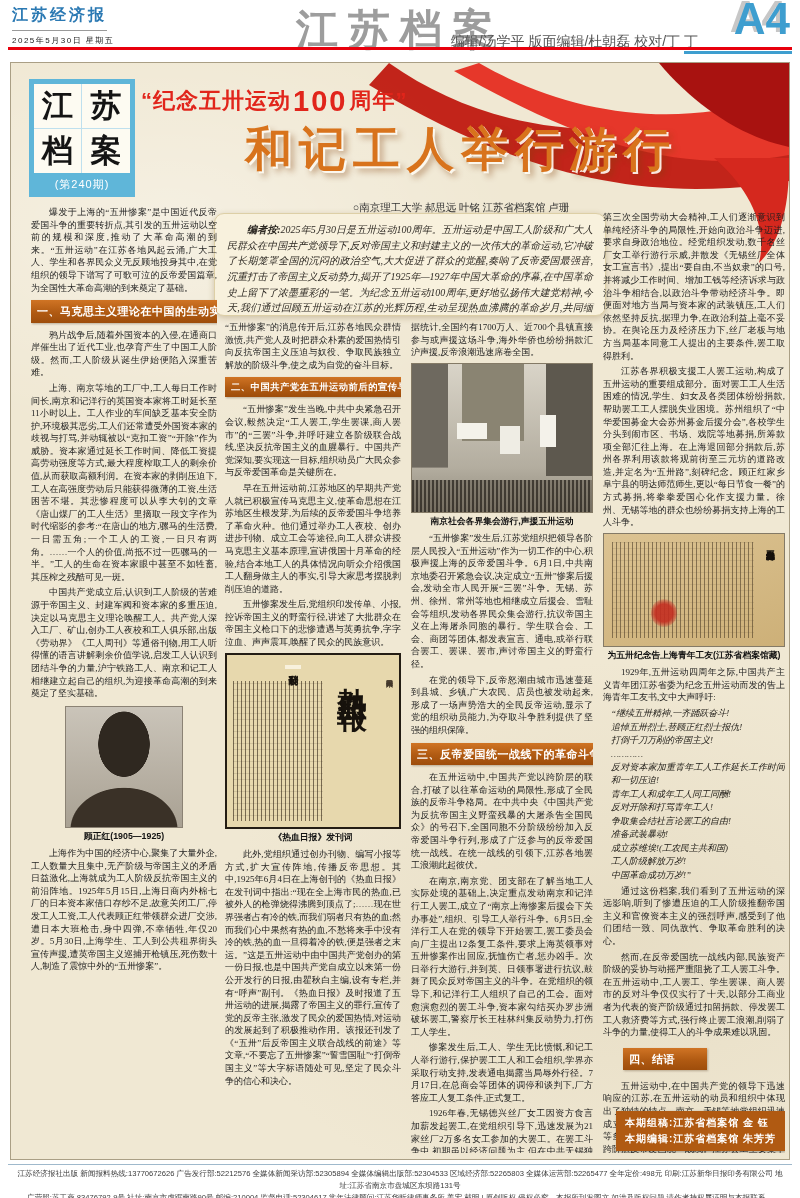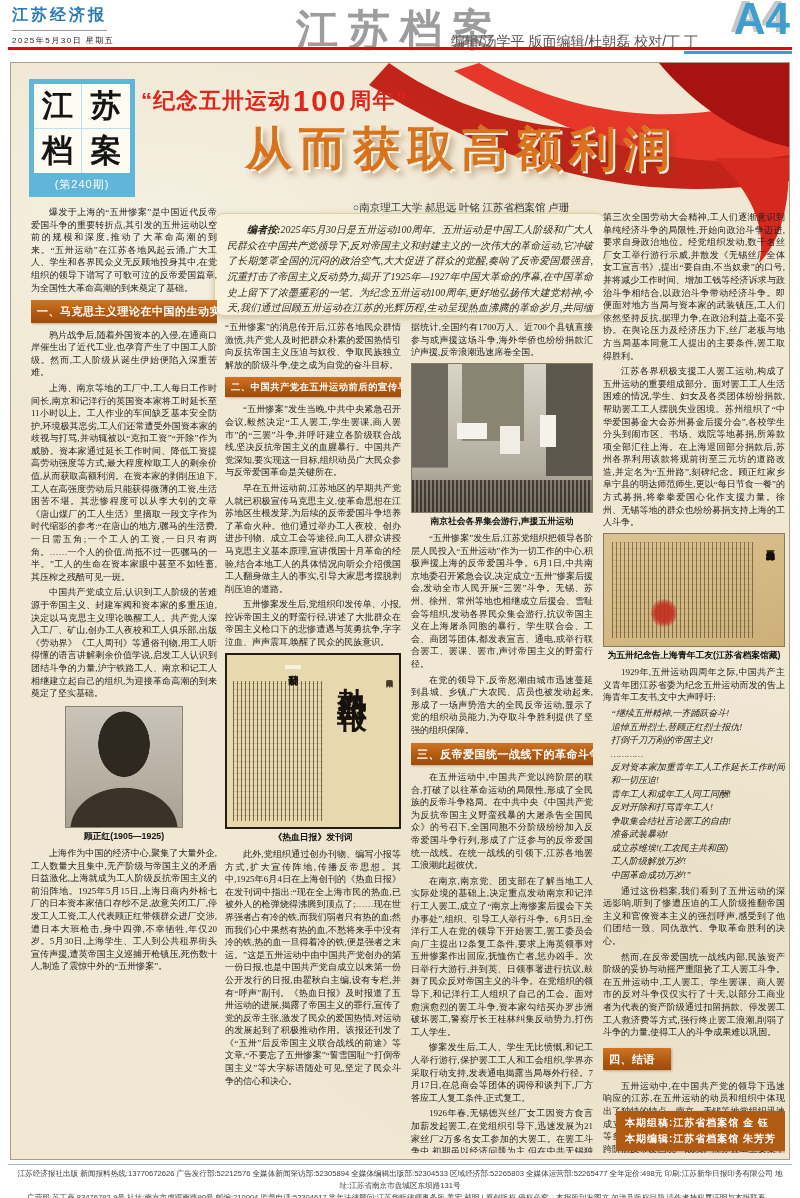--- a/index.html
+++ b/index.html
@@ -62,21 +62,21 @@
   #col1{left:20px;top:143px;width:186px;height:947px;}
   #col2{left:214px;top:258px;width:176px;height:832px;}
   #col3{left:400px;top:258px;width:182px;height:832px;}
   #col4{left:592px;top:148px;width:182px;height:942px;}
 
   .sec-h{background:linear-gradient(180deg,#d07424 0%,#b05a12 55%,#9e4d0b 100%);color:#fff;
          font-family:"Liberation Sans",sans-serif;font-weight:bold;font-size:11px;
          padding:4px 6px 3px;margin:6px 0;white-space:nowrap;letter-spacing:.5px;
          box-shadow:1px 1px 2px rgba(60,30,0,.3);overflow:hidden;}
   .sec-h.small{font-size:9.3px;}
-  .sec-h.inline{display:inline-block;padding-right:16px;}
+  .sec-h.inline{display:inline-block;padding-right:32px;margin-left:20px;}
 
   .cap{font-family:"Liberation Sans",sans-serif;font-size:8.8px;font-weight:bold;text-align:center;
        margin:2px 0 5px;text-indent:0;color:#111;}
 
   .fig{position:relative;border:1px solid #847a66;margin:4px 0 2px;overflow:hidden;}
 
   
   .fig-clip{height:102px;background:#d6cdb9;}
   .fig-clip .head{position:absolute;top:3px;left:4px;right:4px;height:17px;background:rgba(250,246,236,.92);
                   border-bottom:1px solid #4a3f2e;text-align:center;font-weight:bold;font-size:12px;
@@ -159,21 +159,21 @@
       <div class="brand-grid">
         <span class="brand-cell bl t">江</span>
         <span class="brand-cell t">苏</span>
         <span class="brand-cell bl">档</span>
         <span class="brand-cell">案</span>
       </div>
       <div class="brand-issue">(第240期)</div>
     </div>
 
     <div class="kicker"><span>“纪念五卅运动</span><span class="num">100</span><span>周年”</span></div>
-    <div class="main-title">从而获取高额利润</div>
+    <div class="main-title">和记工人举行游行</div>
     <div class="byline">○南京理工大学 郝思远 叶铭  江苏省档案馆 卢珊</div>
 
     <div class="note"><b>编者按:</b><span>2025年5月30日是五卅运动100周年。五卅运动是中国工人阶级和广大人民群众在中国共产党领导下,反对帝国主义和封建主义的一次伟大的革命运动,它冲破了长期笼罩全国的沉闷的政治空气,大大促进了群众的觉醒,奏响了反帝爱国最强音,沉重打击了帝国主义反动势力,揭开了1925年—1927年中国大革命的序幕,在中国革命史上留下了浓墨重彩的一笔。为纪念五卅运动100周年,更好地弘扬伟大建党精神,今天,我们通过回顾五卅运动在江苏的光辉历程,生动呈现热血沸腾的革命岁月,共同缅怀先辈们不屈不挠的斗争精神。</span></div>
 
     <div class="col" id="col1">
       <p>爆发于上海的“五卅惨案”是中国近代反帝爱国斗争的重要转折点,其引发的五卅运动以空前的规模和深度,推动了大革命高潮的到来。“五卅运动”在江苏各地风起云涌,广大工人、学生和各界民众义无反顾地投身其中,在党组织的领导下谱写了可歌可泣的反帝爱国篇章,为全国性大革命高潮的到来奠定了基础。</p>
       <div class="sec-h">一、马克思主义理论在中国的生动实践</div>
       <p>鸦片战争后,随着外国资本的入侵,在通商口岸催生出了近代工业,也孕育产生了中国工人阶级。然而,工人阶级从诞生伊始便陷入深重苦难。</p>
       <p>上海、南京等地的工厂中,工人每日工作时间长,南京和记洋行的英国资本家将工时延长至11小时以上。工人作业的车间缺乏基本安全防护,环境极其恶劣,工人们还常遭受外国资本家的歧视与打骂,并动辄被以“克扣工资”“开除”作为威胁。资本家通过延长工作时间、降低工资提高劳动强度等方式,最大程度榨取工人的剩余价值,从而获取高额利润。在资本家的剥削压迫下,工人在高强度劳动后只能获得微薄的工资,生活困苦不堪。其悲惨程度可以从李大钊的文章《唐山煤厂的工人生活》里摘取一段文字作为时代缩影的参考:“在唐山的地方,骡马的生活费,一日需五角;一个工人的工资,一日只有两角。……一个人的价值,尚抵不过一匹骡马的一半。”工人的生命在资本家眼中甚至不如牲畜,其压榨之残酷可见一斑。</p>
       <p>中国共产党成立后,认识到工人阶级的苦难源于帝国主义、封建军阀和资本家的多重压迫,决定以马克思主义理论唤醒工人。共产党人深入工厂、矿山,创办工人夜校和工人俱乐部,出版《劳动界》《工人周刊》等通俗刊物,用工人听得懂的语言讲解剩余价值学说,启发工人认识到团结斗争的力量,沪宁铁路工人、南京和记工人相继建立起自己的组织,为迎接革命高潮的到来奠定了坚实基础。</p>

